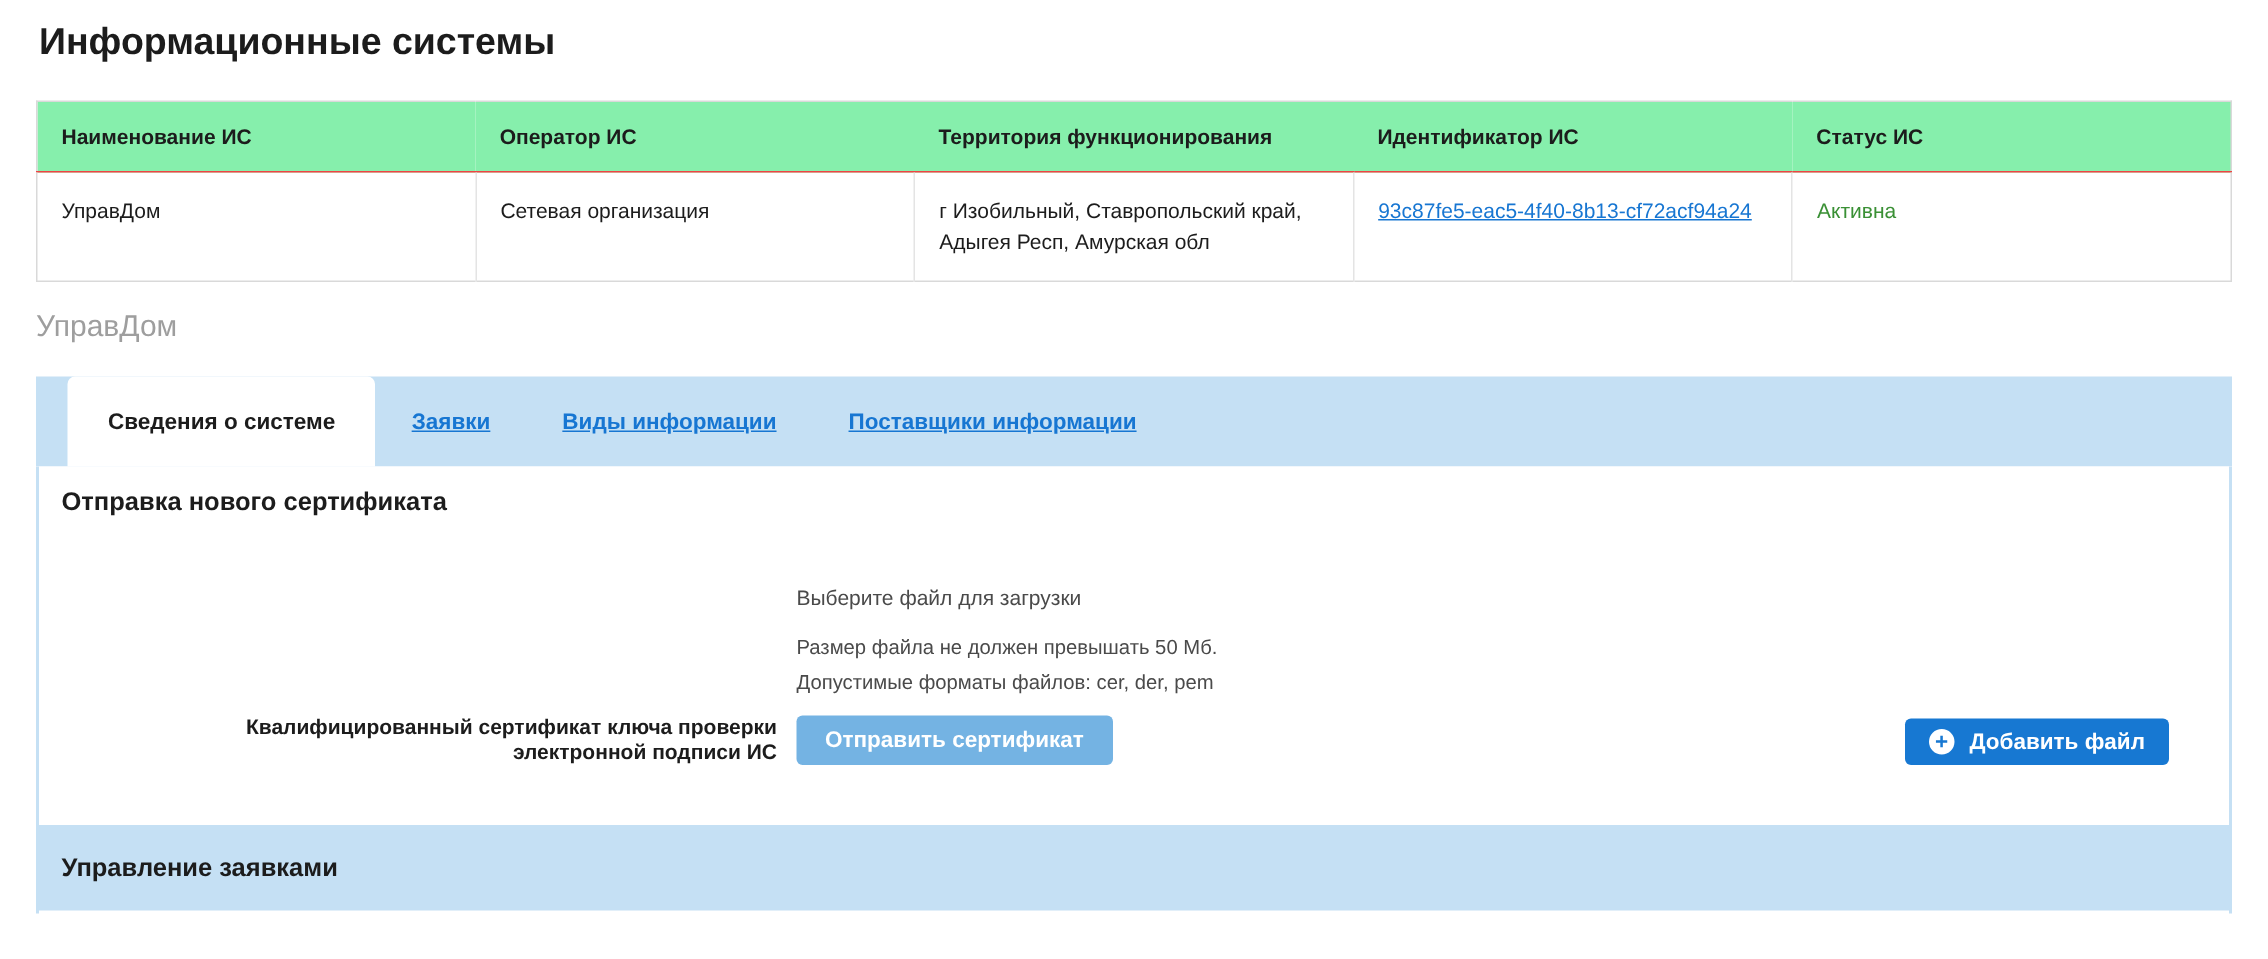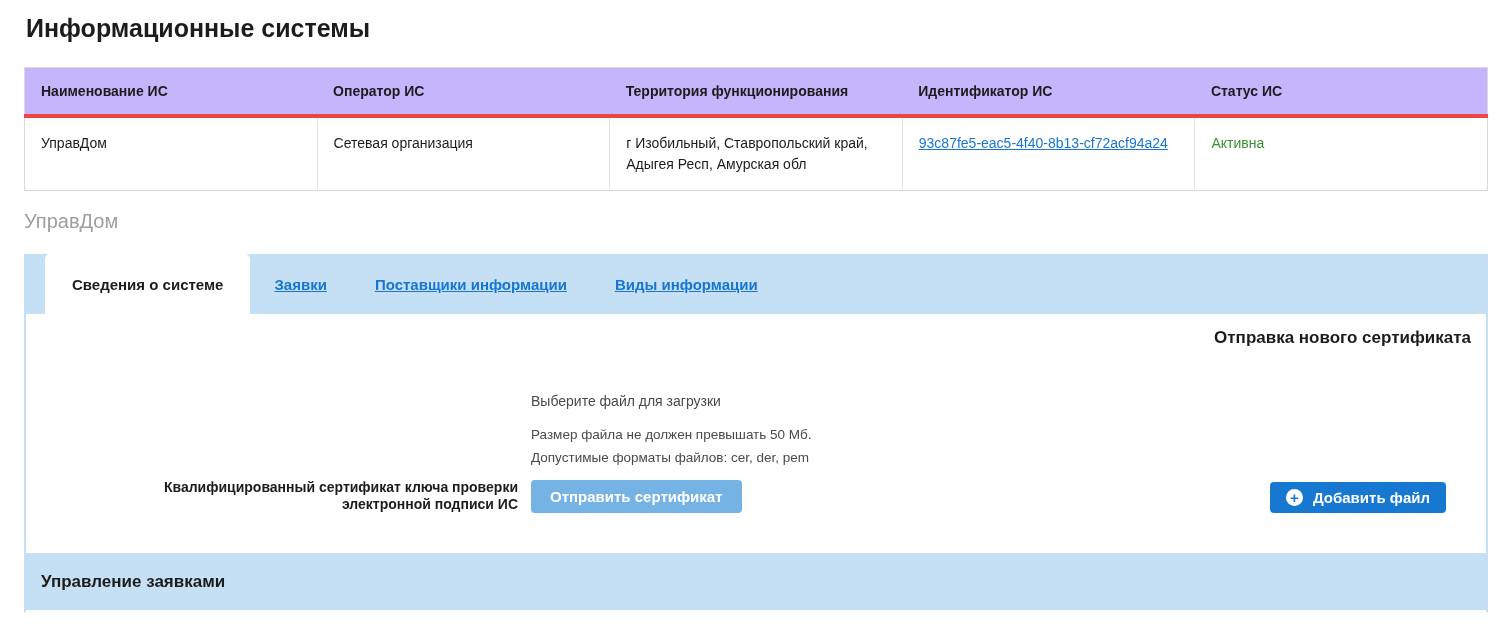--- a/index.html
+++ b/index.html
@@ -15,41 +15,41 @@
   .page-title { font-size: 25px; font-weight: 700; margin: 14px 0 0 2px; }
 
   
   .toolbar { display: flex; justify-content: flex-end; margin-top: 17px; }
   .btn { border: none; border-radius: 4px; font-family: inherit; font-weight: 700; font-size: 15px; cursor: pointer; }
   .btn-primary { background: #1778d2; color: #fff; padding: 8px 17px; }
 
   
   .systems-table { width: 100%; border-collapse: collapse; margin-top: 24px; border: 1px solid #d9d9d9; table-layout: fixed; }
   .systems-table th {
-    background: #c4b5fd; text-align: left; font-size: 14px; font-weight: 700;
-    padding: 15px 16px; border-bottom: 4px solid #ef4444;
+    background: #86efac; text-align: left; font-size: 14px; font-weight: 700;
+    padding: 15px 16px; border-bottom: 1px solid #ef4444;
   }
   .systems-table td { font-size: 14px; padding: 15px 16px; vertical-align: top; line-height: 21px; }
   .systems-table td + td { border-left: 1px solid #e4e4e4; }
   .id-link { color: #1776d2; text-decoration: underline; cursor: pointer; word-break: normal; }
   .status-active { color: #3a9035; }
 
   
   .selected-title { color: #9e9e9e; font-size: 20px; font-weight: 400; margin: 19px 0 0; }
 
   
   .tabs { margin-top: 21px; }
   .tab-bar { background: #c5e0f4; height: 60px; display: flex; align-items: stretch; padding-left: 21px; }
   .tab { display: flex; align-items: center; font-size: 15px; font-weight: 700; white-space: nowrap; }
   .tab.active { background: #fff; border-radius: 5px 5px 0 0; padding: 0 27px; color: #1c1c1c; }
   .tab.link { color: #1776d2; text-decoration: underline; margin: 0 24px; cursor: pointer; }
 
   
   .panel { border-left: 2px solid #c5e0f4; border-right: 2px solid #c5e0f4; background: #fff; height: 298px; }
-  .panel-heading { font-size: 17px; font-weight: 700; margin: 0; padding: 14px 15px 0; text-align: right; }
+  .panel-heading { font-size: 17px; font-weight: 700; margin: 0; padding: 14px 15px 0; }
 
   .form-row { display: flex; align-items: flex-end; margin-top: 44px; padding-right: 40px; }
   .field-label { width: 372px; margin-left: 120px; text-align: right; font-weight: 700; font-size: 14px; line-height: 17px; }
   .upload-col { margin-left: 13px; width: 430px; }
   .hint-main { font-size: 14px; color: #4a4a4a; margin: 1px 0 14px; }
   .hint { font-size: 13.5px; color: #4a4a4a; line-height: 23px; }
   .btn-disabled { background: #74b3e3; color: #fff; padding: 8px 19px; margin-top: 11px; cursor: default; }
   .btn-add { background: #1778d2; color: #fff; margin-left: auto; display: flex; align-items: center; gap: 10px; padding: 7px 16px; }
   .plus-icon {
     width: 17px; height: 17px; background: #fff; color: #1778d2; border-radius: 50%;
@@ -92,22 +92,22 @@
       </tr>
     </tbody>
   </table>
 
   <h2 class="selected-title">УправДом</h2>
 
   <div class="tabs">
     <div class="tab-bar">
       <div class="tab active">Сведения о системе</div>
       <div class="tab link">Заявки</div>
+      <div class="tab link">Виды информации</div>
       <div class="tab link">Поставщики информации</div>
-      <div class="tab link">Виды информации</div>
     </div>
 
     <div class="panel">
       <h3 class="panel-heading">Отправка нового сертификата</h3>
 
       <div class="form-row">
         <div class="field-label">Квалифицированный сертификат ключа проверки электронной подписи ИС</div>
 
         <div class="upload-col">
           <div class="hint-main">Выберите файл для загрузки</div>

